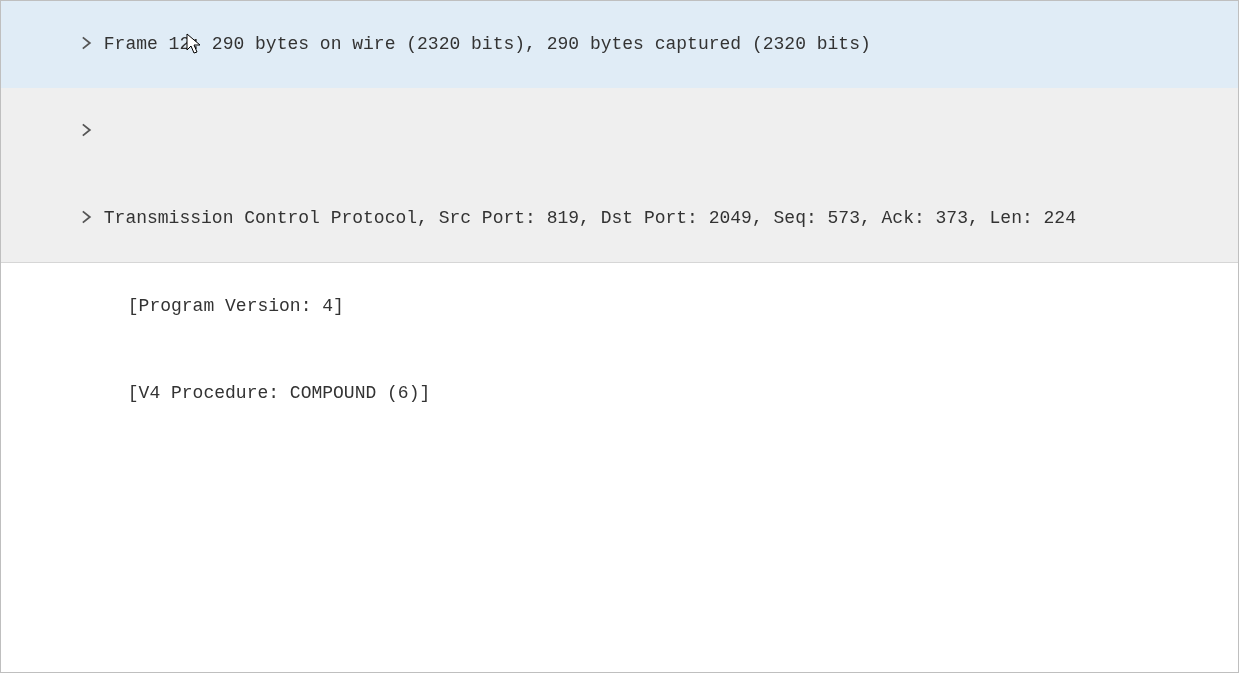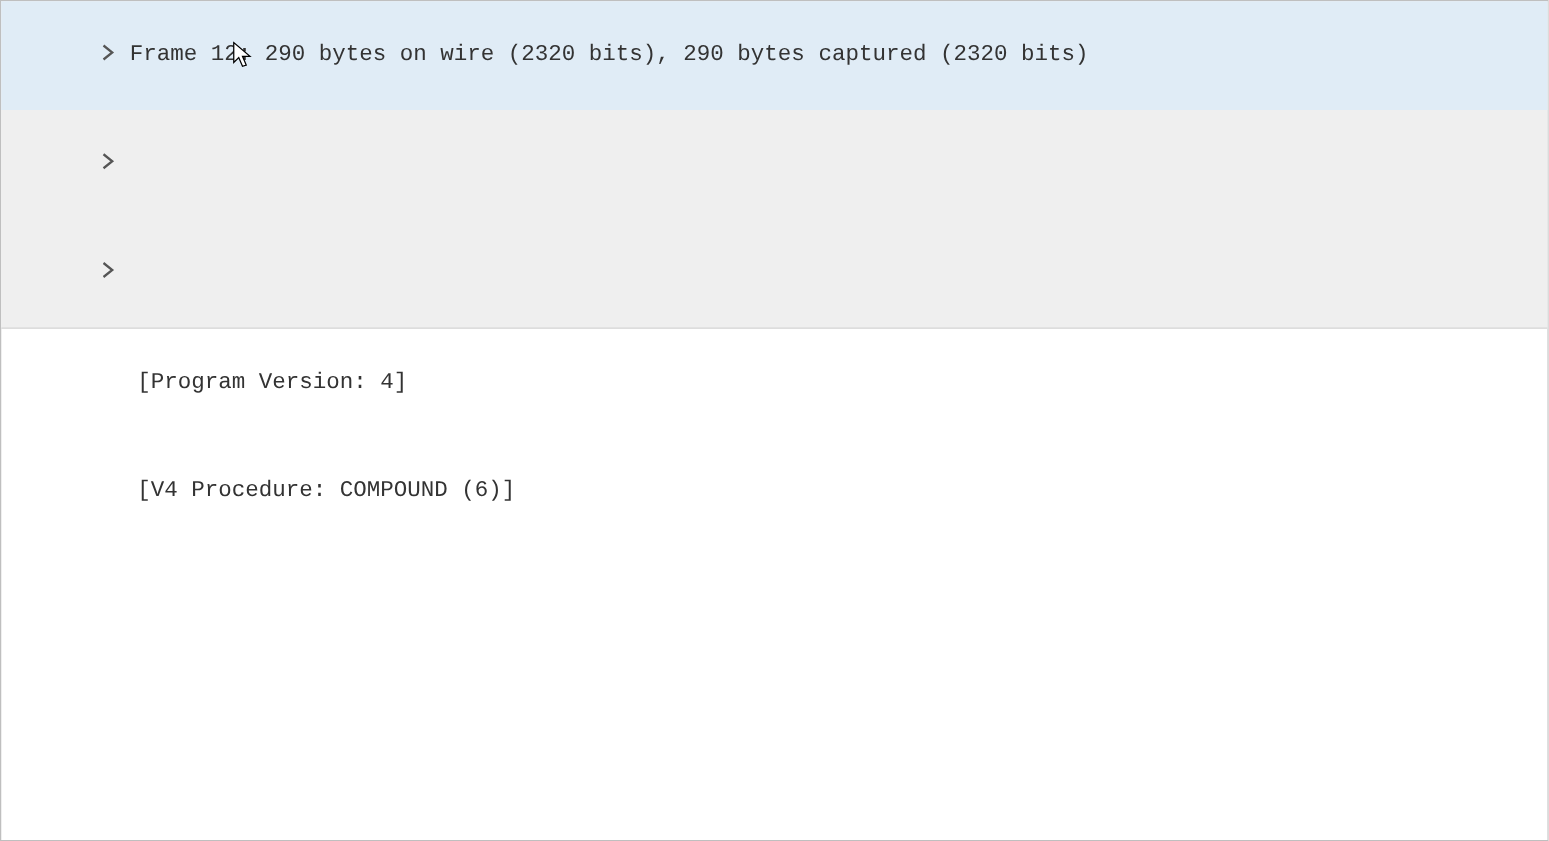--- a/index.html
+++ b/index.html
@@ -32,21 +32,21 @@
   }
   .row.selected {
     background: #e0ecf6;
   }
   .arrow {
     display: inline-block;
     width: 24px;
     color: #666;
     text-align: left;
   }
-  .indent1a { padding-left: 44px; }
+  .indent1a { padding-left: 62px; }
   .cursor {
     position: absolute;
     left: 186px;
     top: 33px;
     z-index: 3;
     pointer-events: none;
   }
   .cursor svg {
     width: 20px;
     height: 24px;
@@ -69,21 +69,21 @@
 
     <div class="row">
       <span class="arrow"><svg class="arrow-svg" viewBox="0 0 10 10">
             <path d="M2 1 L7 5 L2 9" fill="none" stroke="#555" stroke-width="1.3"></path>
           </svg></span>
     </div>
 
     <div class="row">
       <span class="arrow"><svg class="arrow-svg" viewBox="0 0 10 10">
             <path d="M2 1 L7 5 L2 9" fill="none" stroke="#555" stroke-width="1.3"></path>
-          </svg></span>
+          </svg></span><span>Transmission Control Protocol, Src Port: 819, Dst Port: 2049, Seq: 573, Ack: 373, Len: 224</span>
     </div>
 
 
 
   </div>
 
   <div>
 
     <div class="row indent1a">
       <span>[Program Version: 4]</span>

